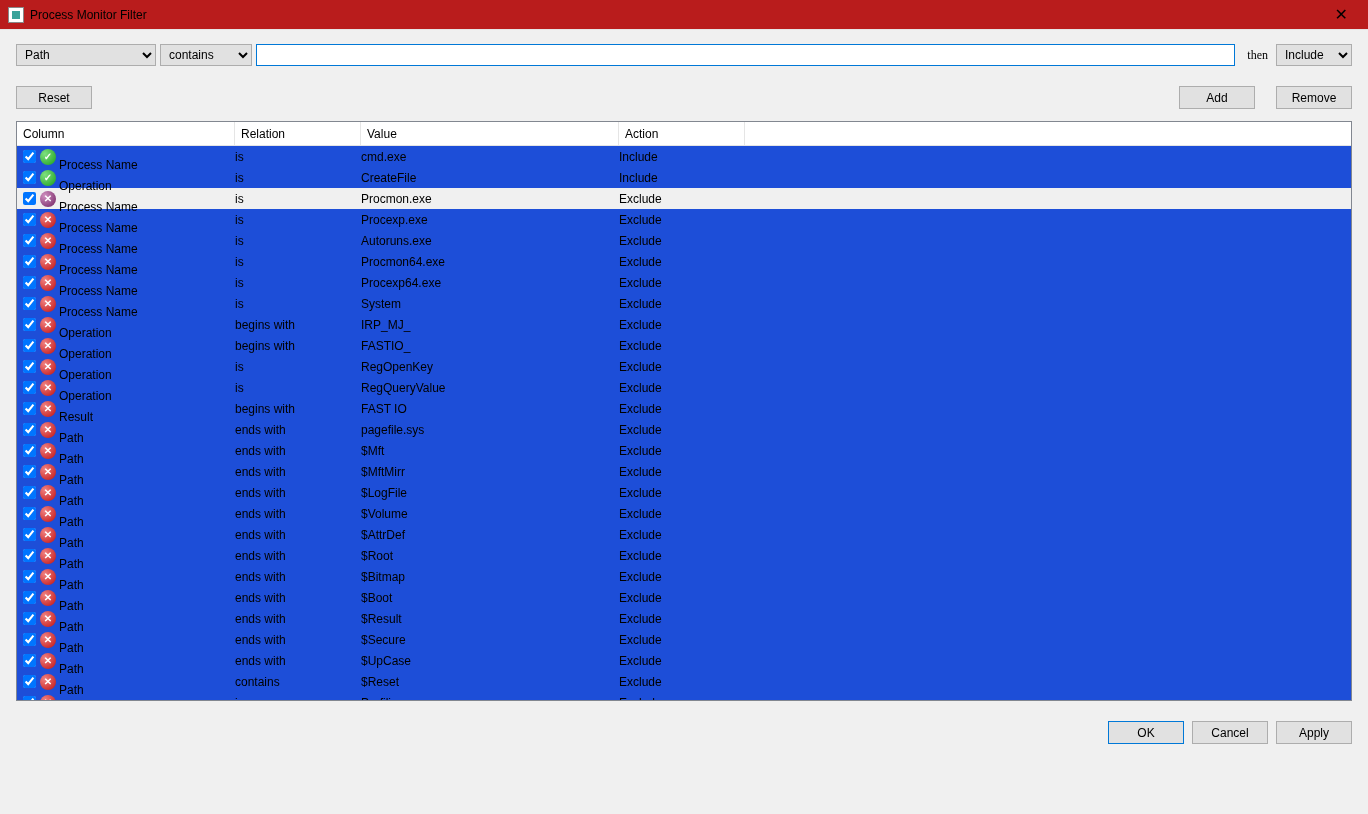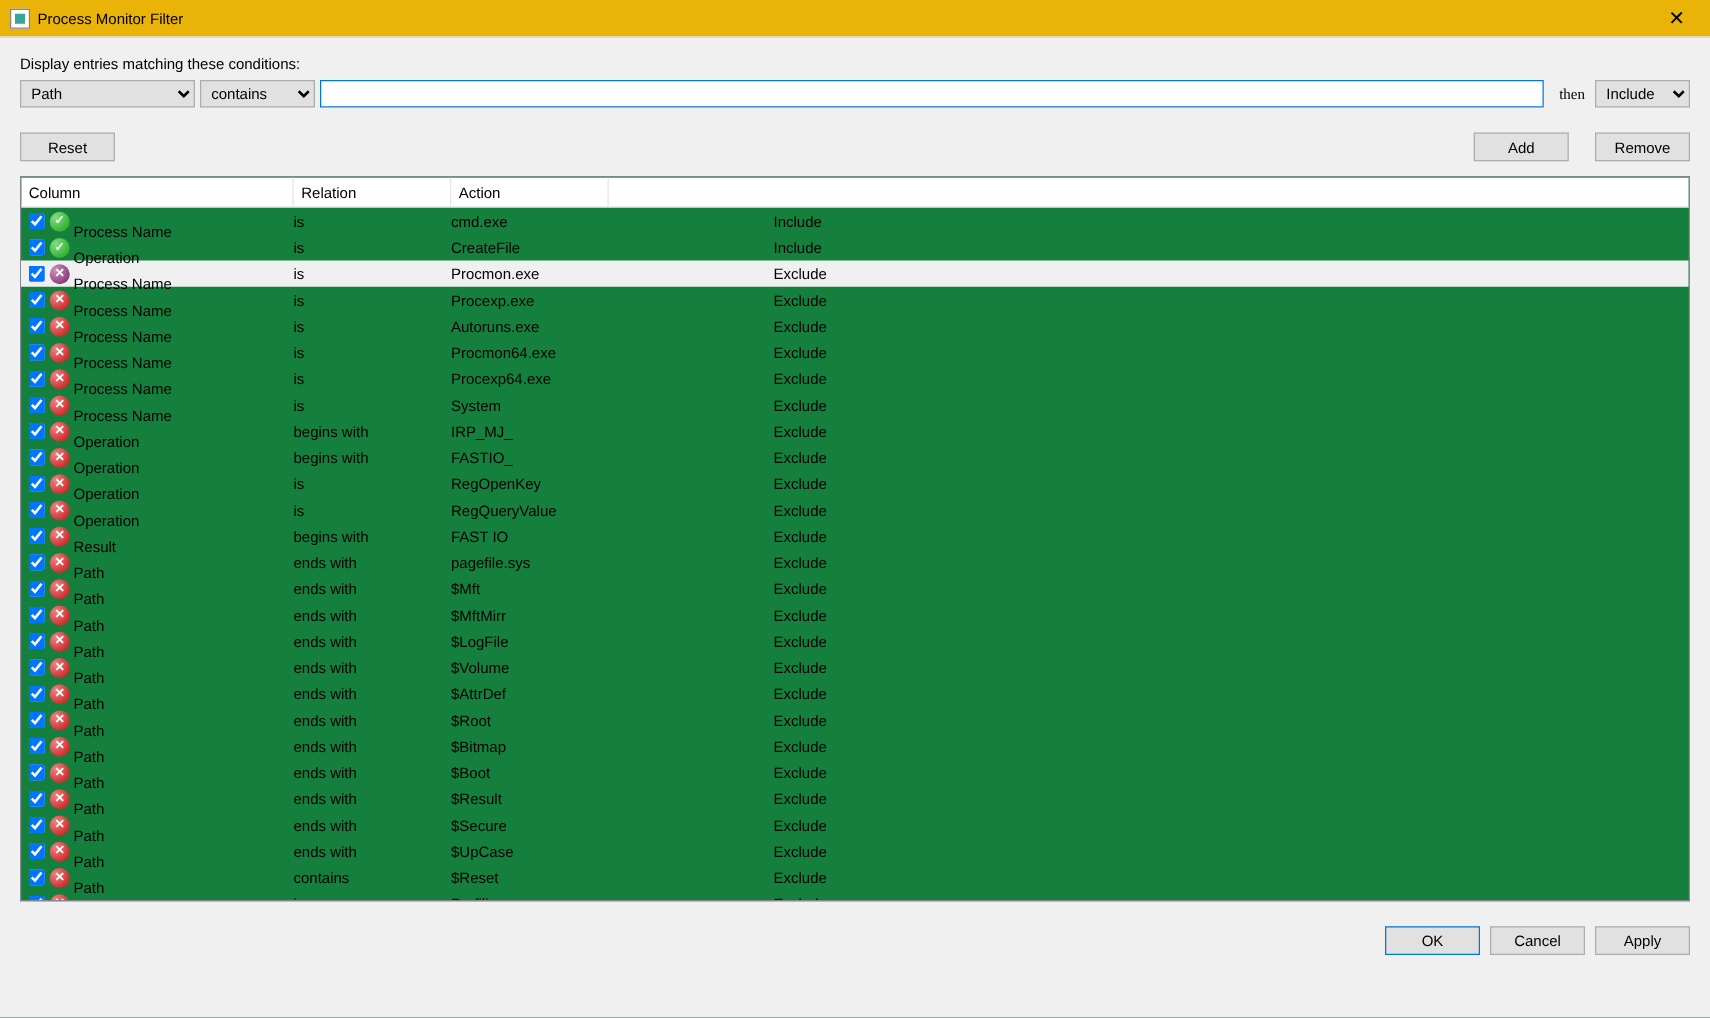--- a/index.html
+++ b/index.html
@@ -9,21 +9,21 @@
   background: #f0f0f0;
   width: 1368px;
   height: 814px;
   overflow: hidden;
   color: #000;
 }
 .titlebar {
   display: flex;
   align-items: center;
   height: 30px;
-  background: #eab308;
+  background: #b91c1c;
   padding: 0 10px 0 8px;
   border-bottom: 1px solid #e5e5e5;
 }
 .titlebar .app-icon {
   width: 16px; height: 16px;
   margin-right: 6px;
   background: #fff;
   border: 1px solid #888;
   display: inline-flex;
   align-items: center;
@@ -74,21 +74,21 @@
   font-family: inherit;
   font-size: 12px;
   cursor: pointer;
   padding: 0 12px;
 }
 .btn.primary { border: 1px solid #0078d7; }
 .spacer { flex: 1; }
 .addremove { display: flex; gap: 21px; }
 .list-container {
   border: 1px solid #828790;
-  background: #15803d;
+  background: #1d4ed8;
   height: 580px;
   overflow: hidden;
   position: relative;
 }
 .list-header {
   display: flex;
   height: 24px;
   background: #fff;
   border-bottom: 1px solid #e5e5e5;
   align-items: center;
@@ -150,21 +150,20 @@
 
 <div class="titlebar">
   <span class="app-icon">
       <span class="app-icon-inner"></span>
     </span>
   <span class="title">Process Monitor Filter</span>
   <span class="close">✕</span>
 </div>
 
 <div class="content">
-  <div class="conditions-label">Display entries matching these conditions:</div>
 
   <div class="filter-row">
     <select class="select col">
       <option>Path</option>
     </select>
     <select class="select rel">
       <option>contains</option>
     </select>
     <input type="text" class="value-input" value="" style="">
     <span class="then-label">then</span>
@@ -179,20 +178,21 @@
     <div class="addremove">
       <button class="btn">Add</button>
       <button class="btn">Remove</button>
     </div>
   </div>
 
   <div class="list-container">
     <div class="list-header">
       <div class="hcell col-col">Column</div>
       <div class="hcell col-rel">Relation</div>
+      <div class="hcell col-val">Value</div>
       <div class="hcell col-act">Action</div>
     </div>
     <div class="list-body" id="list-body">
         <div class="row">
           <input type="checkbox" class="cb" checked="" style="">
           <span class="icon include">✓</span>
           <span class="cell cell-col">Process Name</span>
           <span class="cell cell-rel">is</span>
           <span class="cell cell-val">cmd.exe</span>
           <span class="cell cell-act">Include</span>

